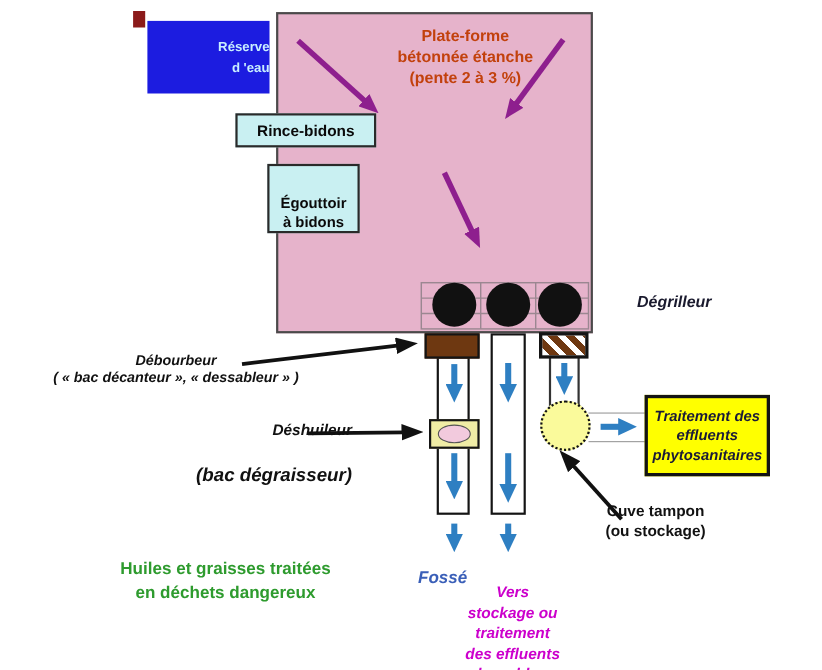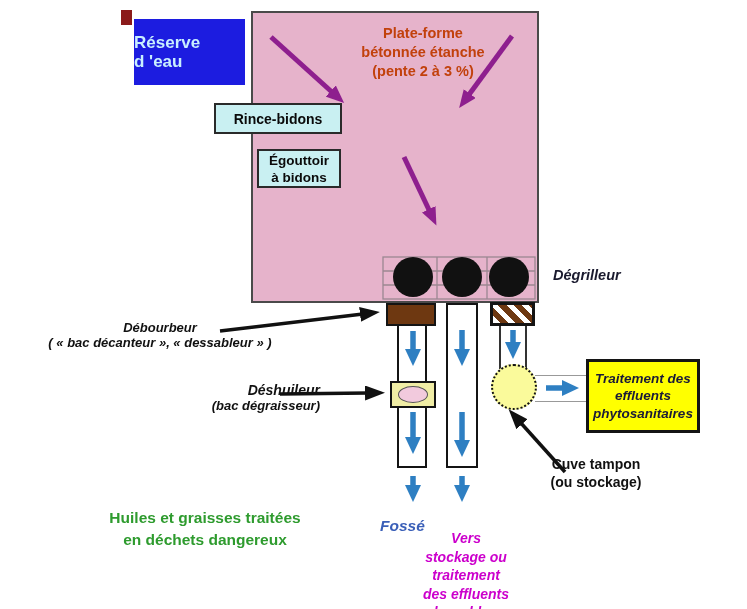--- a/index.html
+++ b/index.html
@@ -5,39 +5,39 @@
   html,body{margin:0;padding:0;background:#fff;}
   #canvas{
     position:relative;width:747px;height:609px;background:#ffffff;
     font-family:"Liberation Sans",sans-serif;overflow:hidden;
   }
   .abs{position:absolute;}
   .box{box-sizing:border-box;}
   
   .reserve{
     left:134px;top:19px;width:111px;height:66px;background:#1C1CE0;
-    color:#C9EFFF;font-weight:bold;font-size:17px;text-align:left;
+    color:#C9EFFF;font-weight:bold;font-size:12px;text-align:right;
     display:flex;flex-direction:column;justify-content:center;line-height:19px;z-index:5;
   }
   .redmark{left:121px;top:10px;width:11px;height:15px;background:#8B1A1A;z-index:5;}
   
   .platform{
     left:251px;top:11px;width:288px;height:292px;background:#E6B3CB;
     border:2px solid #4a4a4a;z-index:1;
   }
   .platform-text{
     left:328px;top:24px;width:190px;text-align:center;color:#c2410c;
     font-weight:bold;font-size:14.5px;line-height:19px;z-index:2;
   }
   .cyanbox{
     background:#C9F0F2;border:2px solid #2a2a2a;color:#0a0a0a;font-weight:bold;
     text-align:center;z-index:5;display:flex;flex-direction:column;justify-content:center;
   }
   .rince{left:214px;top:103px;width:128px;height:31px;font-size:14px;}
-  .egouttoir{left:257px;top:149px;width:84px;height:39px;font-size:13.5px;line-height:17px;}
+  .egouttoir{left:243px;top:149px;width:84px;height:63px;font-size:13.5px;line-height:17px;justify-content:flex-end;}
   
   .channel{background:#ffffff;border:2px solid #141414;z-index:2;}
   .chan1{left:397px;top:324px;width:30px;height:144px;}
   .chan2{left:446px;top:303px;width:32px;height:165px;}
   .chan3{left:499px;top:325px;width:28px;height:44px;border:none;
          border-left:2px solid #333;border-right:2px solid #333;background:#fff;z-index:2;}
   .hchan{left:535px;top:375px;width:52px;height:27px;border:none;
          border-top:1.5px solid #999;border-bottom:1.5px solid #999;background:#fff;z-index:2;}
   .brownbox{left:386px;top:303px;width:50px;height:23px;background:#6E3811;border:2px solid #141414;z-index:3;}
   .hatchbox{left:490px;top:302px;width:45px;height:24px;border:3px solid #141414;z-index:3;
@@ -46,28 +46,28 @@
     display:flex;align-items:center;justify-content:center;}
   .deshuilbox .oval{width:28px;height:15px;background:#F2CADD;border:1.5px solid #555;border-radius:50%;}
   .tampon{left:491px;top:364px;width:46px;height:46px;background:#FAFA9B;
     border:2.5px dotted #111;border-radius:50%;z-index:3;}
   .treatbox{
     left:586px;top:359px;width:114px;height:74px;background:#FFFF00;border:3px solid #141414;
     color:#1A1A38;font-weight:bold;font-style:italic;font-size:13.5px;line-height:17.5px;
     text-align:center;display:flex;flex-direction:column;justify-content:center;z-index:3;
   }
   
-  .lbl{color:#111;font-weight:bold;z-index:5;}
+  .lbl{color:#111;font-weight:bold;z-index:5;text-align:center;}
   .degrilleur{left:553px;top:267px;width:120px;font-style:italic;font-size:14.5px;color:#1A1A2E;}
   .debourbeur{left:10px;top:320px;width:300px;text-align:center;font-style:italic;}
   .debourbeur .t1{font-size:13px;}
   .debourbeur .t2{font-size:13px;}
   .deshuileur-lbl{left:120px;top:382px;width:200px;text-align:right;font-style:italic;}
   .deshuileur-lbl .t1{font-size:14px;}
-  .deshuileur-lbl .t2{font-size:13px;}
+  .deshuileur-lbl .t2{font-size:17px;margin-top:24px;}
   .cuvelbl{left:521px;top:455px;width:150px;text-align:center;font-size:14px;line-height:18px;}
   .greennote{left:80px;top:507px;width:250px;text-align:center;color:#2E9B2E;
     font-weight:bold;font-size:15.5px;line-height:22px;z-index:5;}
   .fosse{left:380px;top:517px;width:60px;color:#3A5FB8;font-weight:bold;font-style:italic;font-size:15.5px;z-index:5;}
   .magenta{left:400px;top:529px;width:132px;text-align:center;color:#CC00CC;
     font-weight:bold;font-style:italic;font-size:14px;line-height:18.5px;z-index:5;}
   .lines{display:block;}
   svg.overlay{position:absolute;left:0;top:0;width:747px;height:609px;z-index:4;pointer-events:none;}
 </style>
 </head>

